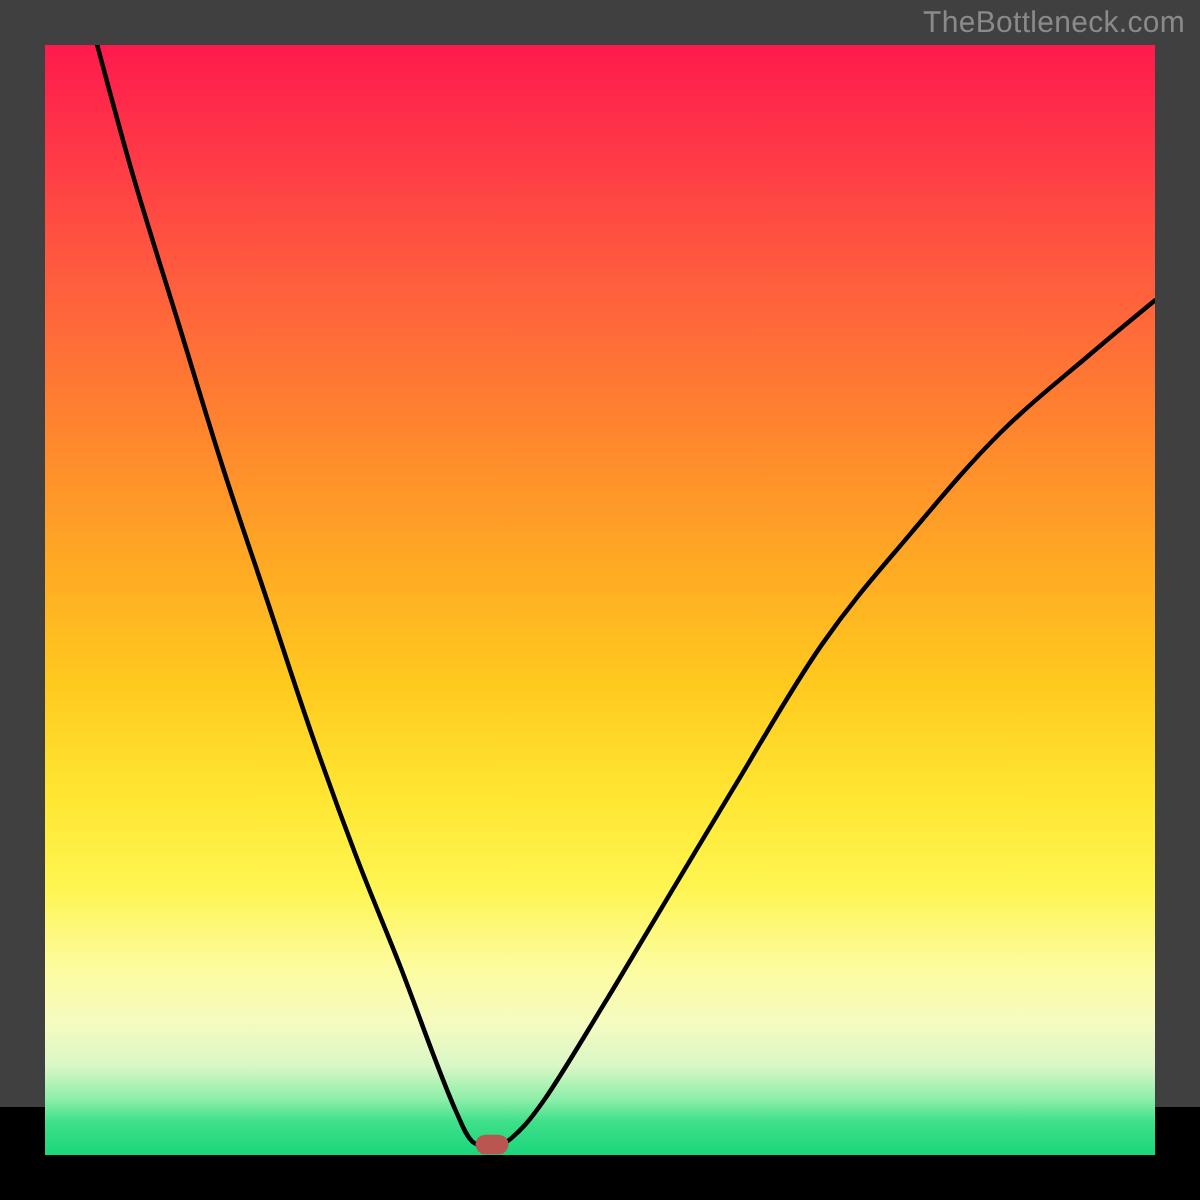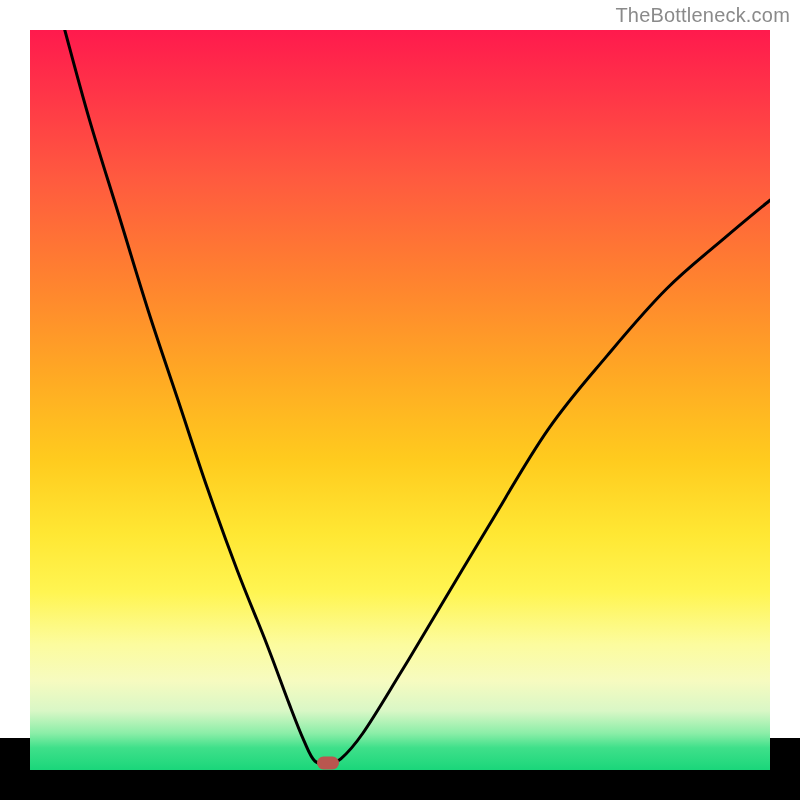--- a/index.html
+++ b/index.html
@@ -10,21 +10,21 @@
     background: #000;
     overflow: hidden;
     font-family: Arial, Helvetica, sans-serif;
   }
   .frame {
     position: absolute;
     top: 0;
     left: 0;
     width: 800px;
     height: 738px;
-    background: #ffffff;
+    background: #404040;
   }
   .plot-area {
     position: absolute;
     top: 30px;
     left: 30px;
     width: 740px;
     height: 740px;
     background: linear-gradient(
       to bottom,
       #ff1a4d 0%,

